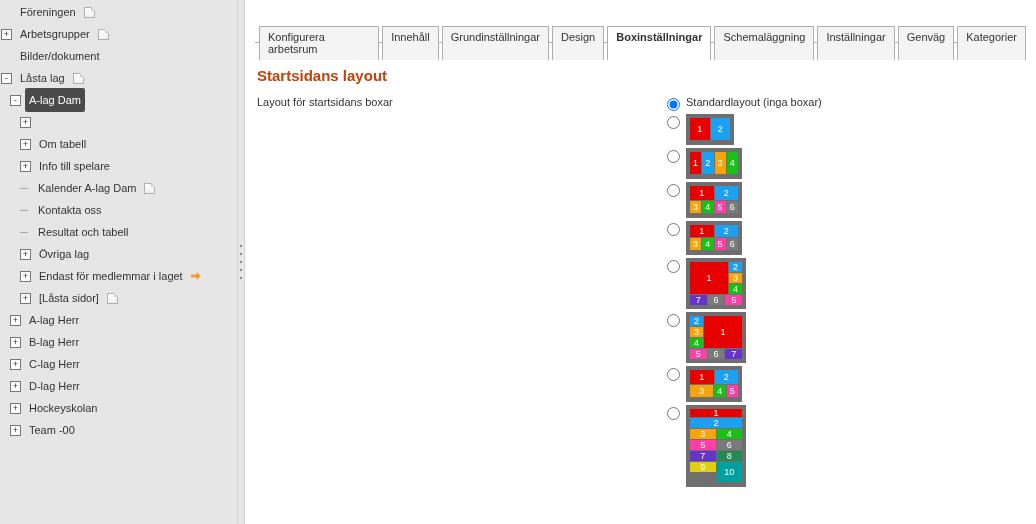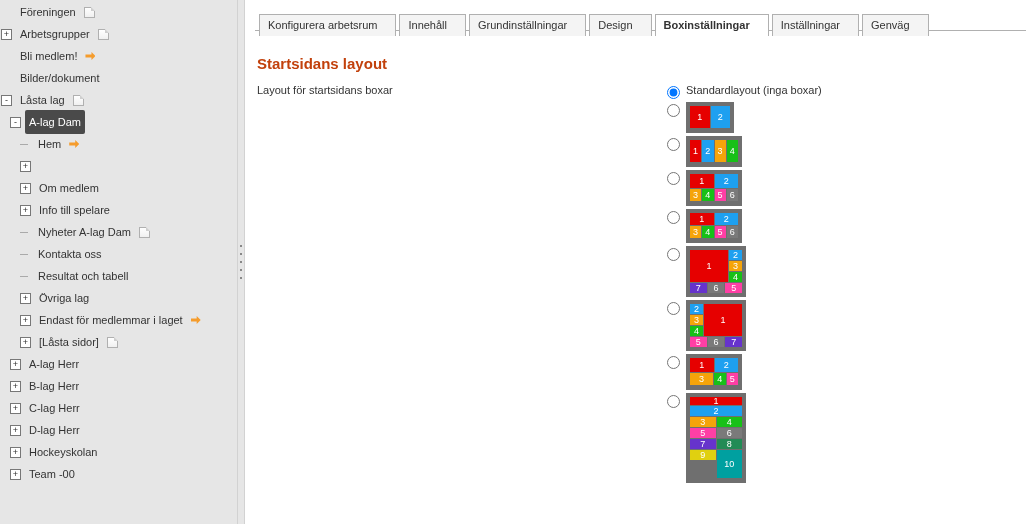--- a/index.html
+++ b/index.html
@@ -18,21 +18,21 @@
 .plus.empty { border-color: transparent; background: transparent; }
 .dash { display: inline-block; width: 10px; height: 11px; border-left: none; margin-right: 4px; position: relative; }
 .dash::before { content: ""; position: absolute; top: 5px; left: 0; width: 8px; height: 1px; background: #aaa; }
 .label { flex: none; padding: 1px 4px; border-radius: 2px; }
 .selected .label { background: #4a4a4a; color: #fff; }
 .ico { width: 11px; height: 11px; margin-left: 4px; display: inline-block; }
 .ico-page { border: 1px solid #b0b0b0; background: linear-gradient(#fff,#f0f0f0); position: relative; }
 .ico-page::after { content: ""; position: absolute; right: -1px; top: -1px; border-top: 4px solid #e6e6e6; border-left: 4px solid #cfcfcf; }
 .ico-link { background: #f59c2c; width: 10px; height: 8px; clip-path: polygon(0 30%, 60% 30%, 60% 0, 100% 50%, 60% 100%, 60% 70%, 0 70%); }
 .tabs { display: flex; gap: 3px; padding-top: 8px; padding-left: 4px; border-bottom: 1px solid #b0b0b0; }
-.tab { border: 1px solid #b0b0b0; border-bottom: none; padding: 4px 18px 5px 8px; background: #f4f4f4; color: #333; font-size: 11px; cursor: pointer; position: relative; top: 6px; }
+.tab { border: 1px solid #b0b0b0; border-bottom: none; padding: 4px 8px 5px 8px; background: #f4f4f4; color: #333; font-size: 11px; cursor: pointer; position: relative; top: 18px; }
 .tab.active { background: #fff; font-weight: bold; }
 .section-title { font-size: 15px; font-weight: bold; margin: 24px 0 8px 2px; color: #c2410c; }
 .setting-row { display: flex; padding: 4px 2px; }
 .setting-label { width: 410px; color: #333; }
 .setting-control { flex: 1; }
 .opt { display: flex; align-items: flex-start; margin-bottom: 3px; }
 .opt input[type=radio] { margin: 2px 6px 0 0; }
 .thumb { border: 4px solid #6f6f6f; display: inline-block; background: #6f6f6f; }
 .cell { display: flex; align-items: center; justify-content: center; color: #fff; font-size: 9px; font-weight: normal; }
 .c1 { background: #e60000; }
@@ -56,55 +56,45 @@
         <span class="label">Föreningen</span>
         <span class="ico ico-page"></span>
       </div>
       <div class="tree-item lvl0">
         <span class="plus">+</span>
         <span class="label">Arbetsgrupper</span>
         <span class="ico ico-page"></span>
       </div>
       <div class="tree-item lvl0">
         <span class="plus empty"></span>
-        <span class="label">Bli medlem!</span>
-        <span class="ico ico-link"></span>
-      </div>
-      <div class="tree-item lvl0">
-        <span class="plus empty"></span>
         <span class="label">Bilder/dokument</span>
       </div>
       <div class="tree-item lvl0">
         <span class="plus">-</span>
         <span class="label">Låsta lag</span>
         <span class="ico ico-page"></span>
       </div>
       <div class="tree-item lvl1 selected">
         <span class="plus">-</span>
         <span class="label">A-lag Dam</span>
       </div>
       <div class="tree-item lvl2">
+        <span class="plus">+</span>
+      </div>
+      <div class="tree-item lvl2">
+        <span class="plus">+</span>
+        <span class="label">Om tabell</span>
+      </div>
+      <div class="tree-item lvl2">
+        <span class="plus">+</span>
+        <span class="label">Info till spelare</span>
+      </div>
+      <div class="tree-item lvl2">
         <span class="dash"></span>
-        <span class="label">Hem</span>
-        <span class="ico ico-link"></span>
-      </div>
-      <div class="tree-item lvl2">
-        <span class="plus">+</span>
-      </div>
-      <div class="tree-item lvl2">
-        <span class="plus">+</span>
-        <span class="label">Om medlem</span>
-      </div>
-      <div class="tree-item lvl2">
-        <span class="plus">+</span>
-        <span class="label">Info till spelare</span>
-      </div>
-      <div class="tree-item lvl2">
-        <span class="dash"></span>
-        <span class="label">Nyheter A-lag Dam</span>
+        <span class="label">Kalender A-lag Dam</span>
         <span class="ico ico-page"></span>
       </div>
       <div class="tree-item lvl2">
         <span class="dash"></span>
         <span class="label">Kontakta oss</span>
       </div>
       <div class="tree-item lvl2">
         <span class="dash"></span>
         <span class="label">Resultat och tabell</span>
       </div>
@@ -156,22 +146,24 @@
         <span></span>
       </div>
   </div>
   <div class="main">
     <div class="tabs" id="tabs">
         <div class="tab">Konfigurera arbetsrum</div>
         <div class="tab">Innehåll</div>
         <div class="tab">Grundinställningar</div>
         <div class="tab">Design</div>
         <div class="tab active">Boxinställningar</div>
+        <div class="tab">Schemaläggning</div>
         <div class="tab">Inställningar</div>
         <div class="tab">Genväg</div>
+        <div class="tab">Kategorier</div>
       </div>
     <div class="section-title">Startsidans layout</div>
     <div class="setting-row">
       <div class="setting-label">Layout för startsidans boxar</div>
       <div class="setting-control" id="options">
           <div class="opt">
             <input type="radio" name="layoutopt" checked="" style="">
             <span>Standardlayout (inga boxar)</span>
           </div>
           <div class="opt">
@@ -290,20 +282,20 @@
               <div style="display: flex; gap: 1px; margin-bottom: 1px;">
                 <div class="cell c5" style="width: 30px; height: 10px;">5</div>
                 <div class="cell c6" style="width: 30px; height: 10px;">6</div>
               </div>
               <div style="display: flex; gap: 1px; margin-bottom: 1px;">
                 <div class="cell c7" style="width: 30px; height: 10px;">7</div>
                 <div class="cell c8" style="width: 30px; height: 10px;">8</div>
               </div>
               <div style="display: flex; gap: 1px; margin-bottom: 1px;">
                 <div class="cell c9" style="width: 30px; height: 10px;">9</div>
-                <div class="cell c10" style="width: 30px; height: 28px;">10</div>
+                <div class="cell c10" style="width: 30px; height: 20px;">10</div>
               </div>
             </div>
           </div>
         </div>
     </div>
   </div>
 </div>
 
 </body></html>

